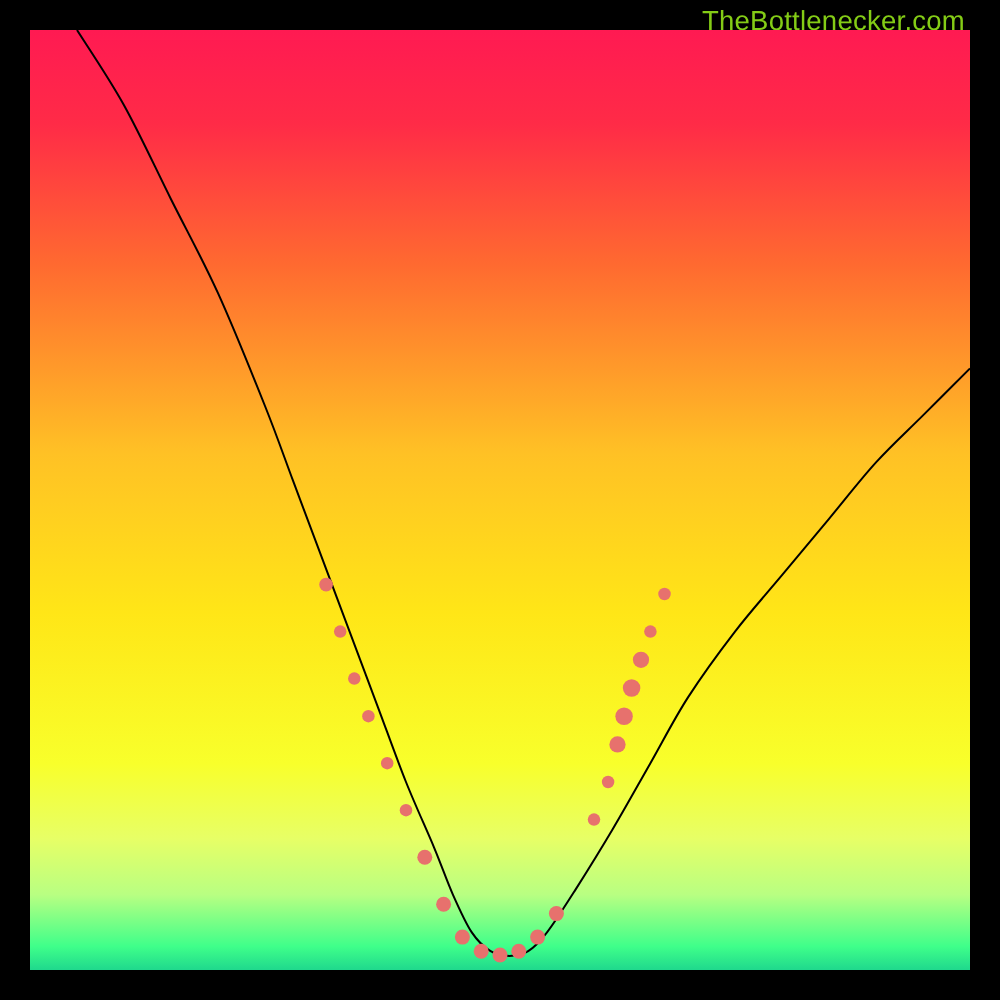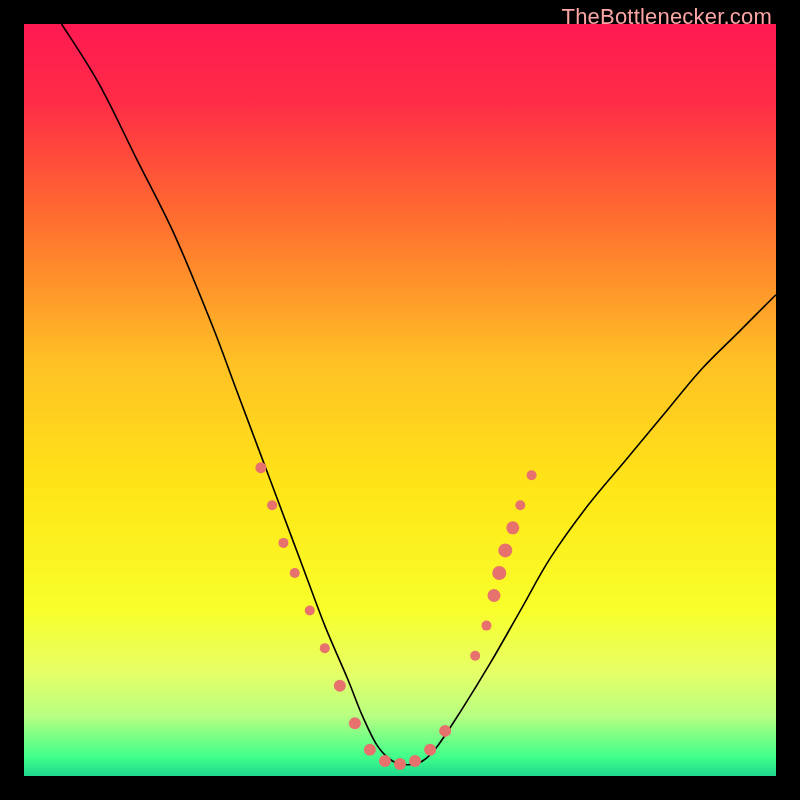--- a/index.html
+++ b/index.html
@@ -23,21 +23,21 @@
     position: absolute;
     left: 0;
     top: 0;
     width: 752px;
     height: 752px;
   }
   .watermark {
     position: absolute;
     top: 4px;
     right: 28px;
-    color: #fca5a5;
+    color: #84cc16;
     font-size: 22px;
     font-weight: 500;
     letter-spacing: 0.2px;
     user-select: none;
   }
 </style>
 </head>
 <body>
 
 <div class="watermark">TheBottlenecker.com</div>

